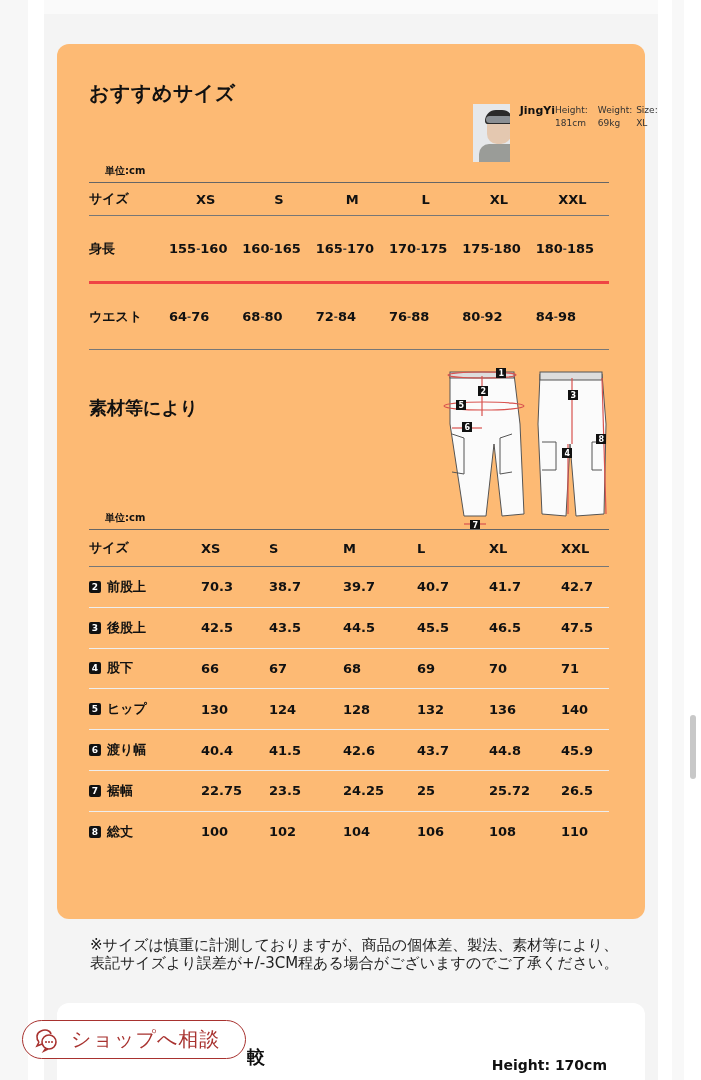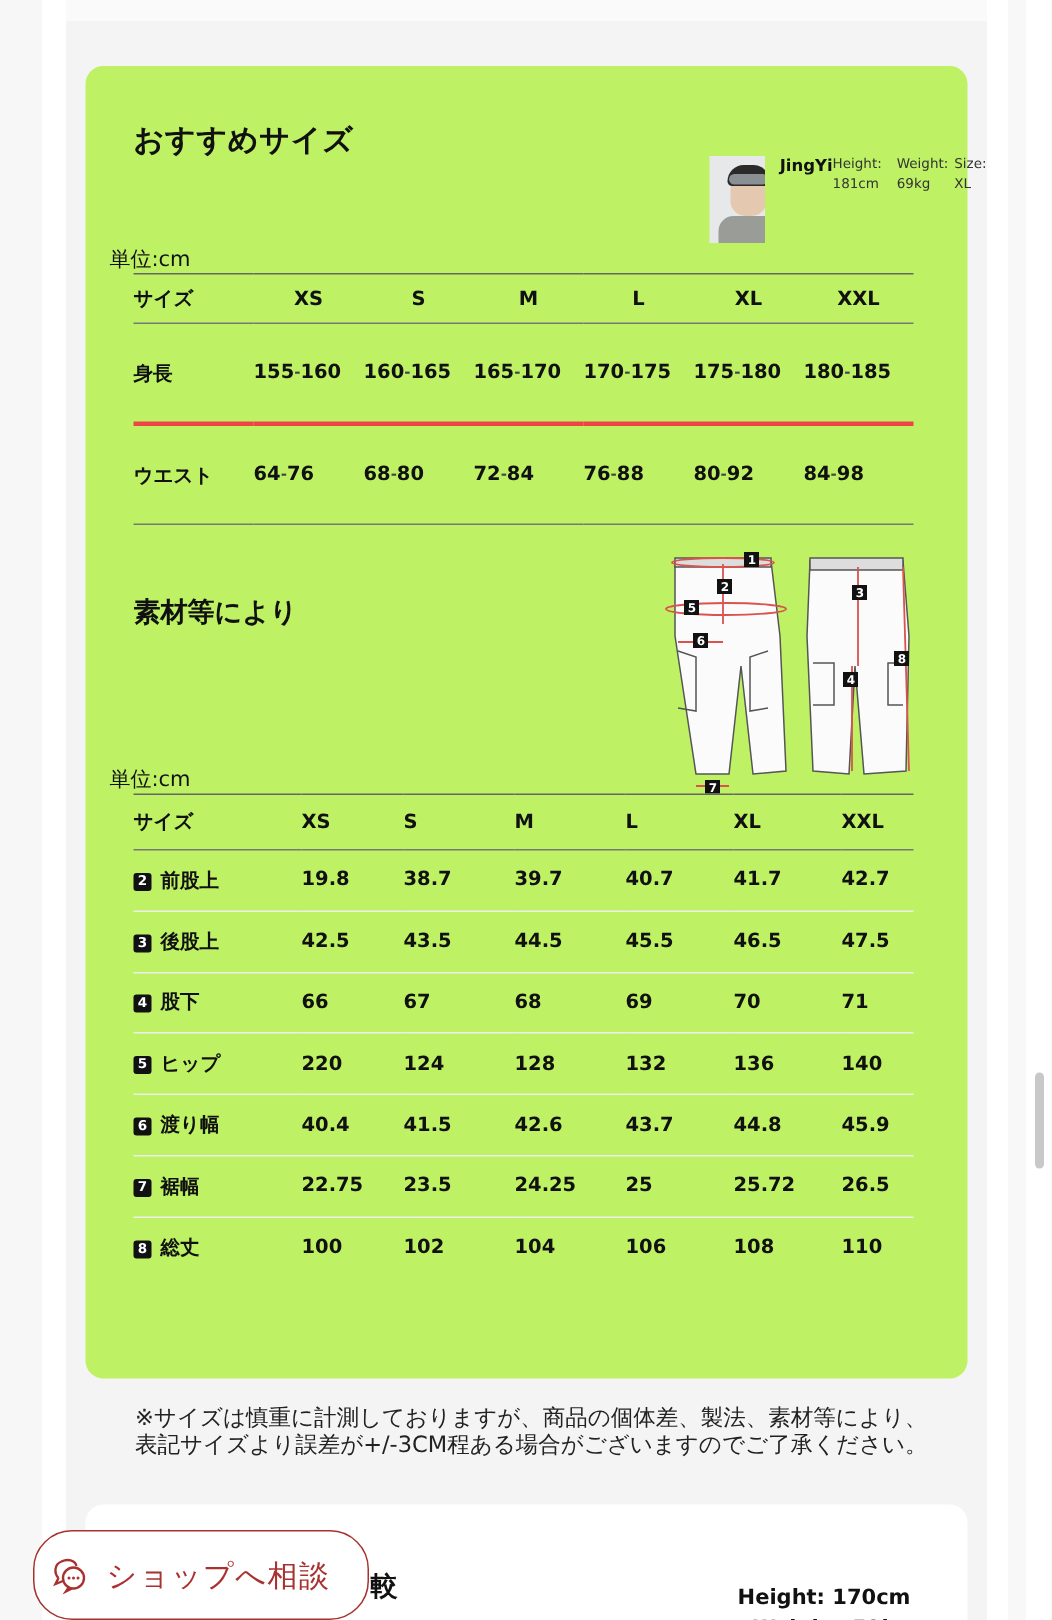--- a/index.html
+++ b/index.html
@@ -6,35 +6,35 @@
   html, body { width: 701px; height: 1080px; overflow: hidden; background: #ffffff; }
   body { font-family: "DejaVu Sans", "Liberation Sans", sans-serif; color: #111; position: relative; }
   .page-frame { position: absolute; left: 0; top: 0; width: 701px; height: 1080px; background: #fafafa; }
   .side-strip-left { position: absolute; left: 0; top: 0; width: 28px; height: 1080px; background: #f7f7f7; }
   .side-strip-left2 { position: absolute; left: 28px; top: 0; width: 16px; height: 1080px; background: #ffffff; }
   .main-col { position: absolute; left: 44px; top: 14px; width: 614px; height: 1080px; background: #f4f4f4; }
   .side-strip-right { position: absolute; left: 658px; top: 0; width: 43px; height: 1080px; background: #ffffff; }
   .right-line { position: absolute; left: 672px; top: 0; width: 12px; height: 1080px; background: #f8f8f8; }
   .scrollbar-thumb { position: absolute; left: 690px; top: 715px; width: 6px; height: 64px; background: #c8c8c8; border-radius: 3px; }
 
-  .card { position: absolute; left: 57px; top: 44px; width: 588px; height: 875px; background: #bef264; border-radius: 12px; }
+  .card { position: absolute; left: 57px; top: 44px; width: 588px; height: 875px; background: #fdba74; border-radius: 12px; }
   .card2 { position: absolute; left: 57px; top: 1003px; width: 588px; height: 120px; background: #ffffff; border-radius: 12px; }
 
   .title { position: absolute; left: 32px; top: 36px; font-size: 20px; font-weight: bold; letter-spacing: 0.5px; }
   .model { position: absolute; left: 416px; top: 60px; display: flex; gap: 10px; }
   .model-photo { width: 52px; height: 58px; background: #e6e8ea; position: relative; overflow: hidden; }
   .model-photo .head { position: absolute; left: 14px; top: 10px; width: 24px; height: 30px; background: #e4c8b0; border-radius: 12px 12px 10px 10px; }
   .model-photo .helmet { position: absolute; left: 12px; top: 6px; width: 28px; height: 14px; background: #2a2a2a; border-radius: 14px 14px 4px 4px; }
   .model-photo .goggle { position: absolute; left: 13px; top: 12px; width: 26px; height: 7px; background: #8a8f94; border-radius: 4px; }
   .model-photo .jacket { position: absolute; left: 6px; top: 40px; width: 40px; height: 20px; background: #9a9c98; border-radius: 10px 10px 0 0; }
   .model-info { display: flex; flex-direction: row; }
   .model-name { font-size: 11px; font-weight: bold; margin-bottom: 3px; }
   .model-line { font-size: 9px; color: #333; line-height: 13px; }
 
-  .unit { position: absolute; left: 16px; font-size: 14px; font-weight: normal; }
+  .unit { position: absolute; left: 48px; font-size: 10px; font-weight: bold; }
 
   table { position: absolute; left: 32px; width: 520px; border-collapse: collapse; }
   td, th { text-align: center; font-size: 13px; font-weight: bold; }
   th:first-child, td:first-child { text-align: left; }
 
   .rec-table { top: 138px; border-top: 1.5px solid #666; }
   .rec-table thead tr { height: 33px; border-bottom: 1.5px solid #777; }
   .rec-table tbody tr { height: 67px; border-bottom: 3px solid #ef4444; }
   .rec-table tbody tr:last-child { border-bottom: 1.5px solid #777; }
   .rec-table .rng { display: flex; flex-direction: row; align-items: center; line-height: 13px; }
@@ -50,21 +50,21 @@
   .info-table td { text-align: left; font-weight: 600; font-size: 13px; }
   .info-table th { text-align: left; }
   .info-table .num-badge { display: inline-block; width: 12px; height: 12px; background: #111; color: #fff; font-size: 9px; line-height: 12px; text-align: center; border-radius: 2px; margin-right: 6px; vertical-align: 1px; }
 
   .note { position: absolute; left: 90px; top: 936px; font-size: 15px; line-height: 18px; color: #222; font-weight: 400; }
 
   .card2-title { position: absolute; left: 190px; top: 42px; font-size: 18px; font-weight: bold; }
   .card2-stats { position: absolute; right: 38px; top: 36px; text-align: right; margin-top: 16px; }
   .card2-stats div { font-size: 14px; font-weight: bold; line-height: 21px; }
 
-  .chat-button { position: absolute; left: 22px; top: 1020px; width: 224px; height: 60px; border: 1.5px solid #a8322f; border-radius: 26px; background: #fff; display: flex; align-items: center; padding-left: 10px; color: #a8322f; }
+  .chat-button { position: absolute; left: 22px; top: 1020px; width: 224px; height: 39px; border: 1.5px solid #a8322f; border-radius: 26px; background: #fff; display: flex; align-items: center; padding-left: 10px; color: #a8322f; }
   .chat-button .chat-icon { width: 28px; height: 28px; margin-right: 10px; }
   .chat-button .label { font-size: 20px; letter-spacing: 1px; }
 </style>
 </head>
 <body>
 
 <div class="page-frame"></div>
 <div class="side-strip-left"></div>
 <div class="side-strip-left2"></div>
 <div class="main-col"></div>
@@ -271,21 +271,21 @@
         <th>S</th>
         <th>M</th>
         <th>L</th>
         <th>XL</th>
         <th>XXL</th>
       </tr>
     </thead>
     <tbody>
       <tr>
         <td><span class="num-badge">2</span><span>前股上</span></td>
-        <td>19.8</td>
+        <td>70.3</td>
         <td>38.7</td>
         <td>39.7</td>
         <td>40.7</td>
         <td>41.7</td>
         <td>42.7</td>
       </tr>
       <tr>
         <td><span class="num-badge">3</span><span>後股上</span></td>
         <td>42.5</td>
         <td>43.5</td>
@@ -298,21 +298,21 @@
         <td><span class="num-badge">4</span><span>股下</span></td>
         <td>66</td>
         <td>67</td>
         <td>68</td>
         <td>69</td>
         <td>70</td>
         <td>71</td>
       </tr>
       <tr>
         <td><span class="num-badge">5</span><span>ヒップ</span></td>
-        <td>220</td>
+        <td>130</td>
         <td>124</td>
         <td>128</td>
         <td>132</td>
         <td>136</td>
         <td>140</td>
       </tr>
       <tr>
         <td><span class="num-badge">6</span><span>渡り幅</span></td>
         <td>40.4</td>
         <td>41.5</td>

